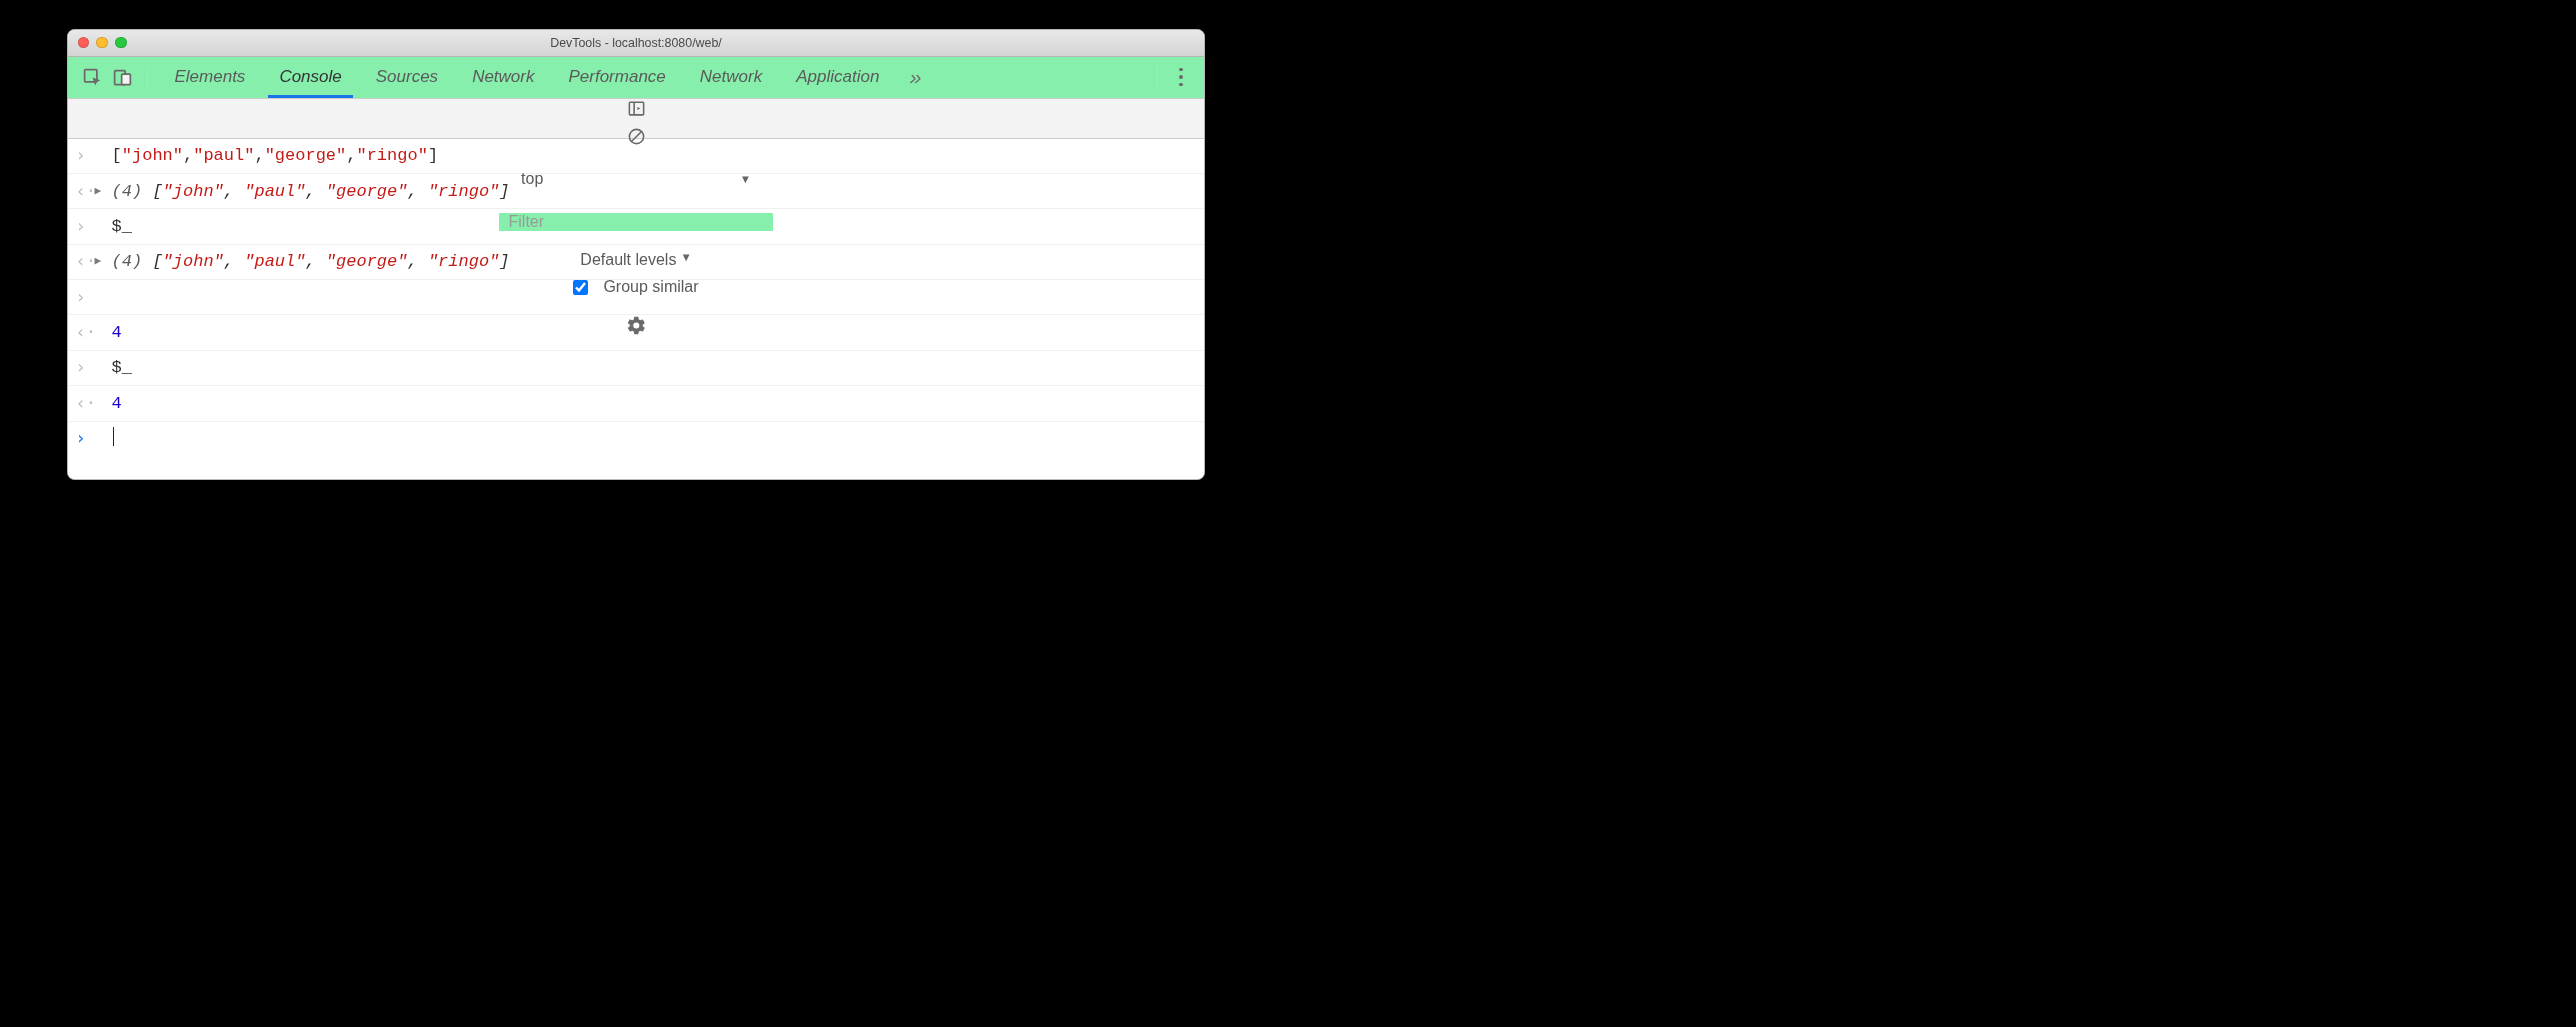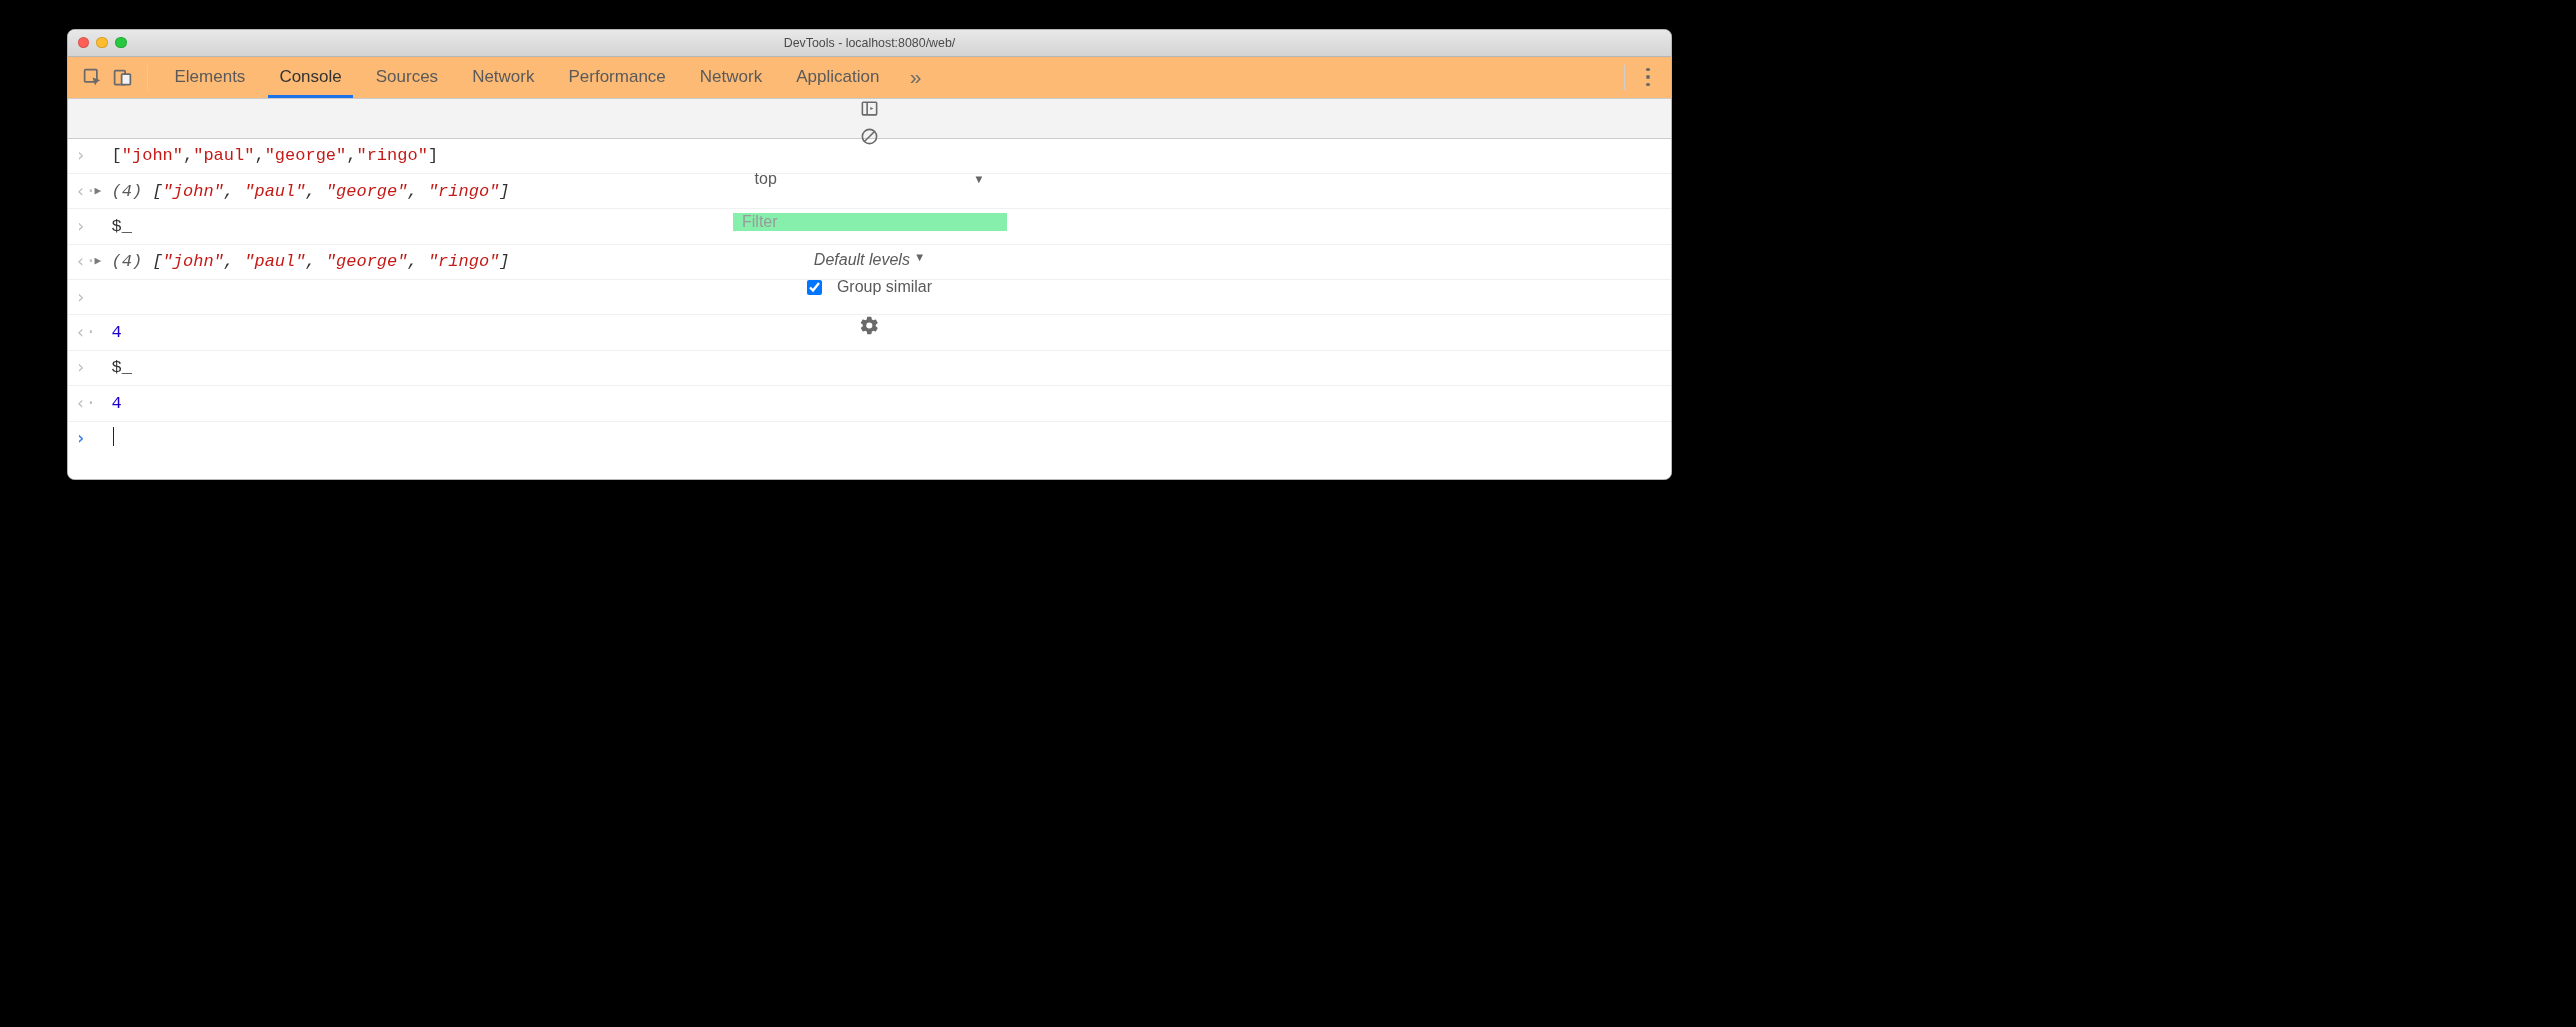--- a/index.html
+++ b/index.html
@@ -12,21 +12,21 @@
     justify-content: center;
   }
   .stage {
     width: 2576px;
     position: relative;
   }
   .window {
     position: absolute;
     left: 67px;
     top: 28.5px;
-    width: 1605px;
+    width: 1138px;
     background: #fff;
     border-radius: 7.6px;
     border: 1px solid #b8b8b8;
     box-shadow: 0 28.5px 57px rgba(0,0,0,0.6);
     overflow: hidden;
   }
 
   
   .titlebar {
     height: 27px;
@@ -53,26 +53,27 @@
     left: 0; right: 0;
     text-align: center;
     font-size: 12.4px;
     color: #4a4a4a;
     pointer-events: none;
   }
 
   
   .tabsbar {
     height: 42px;
-    background: #fdba74;
+    background: #86efac;
     border-bottom: 1px solid #ccc;
     display: flex;
     align-items: center;
     padding: 0 9.5px;
     gap: 0;
+    font-style: italic;
   }
   .tabsbar .icon-btn {
     width: 30px; height: 30px;
     display: flex; align-items: center; justify-content: center;
     color: #6f6f6f;
     cursor: pointer;
   }
   .vsep {
     width: 1px; height: 25px;
     background: #cfcfcf;
@@ -158,21 +159,20 @@
     height: 28.5px;
     width: 276px;
     padding: 0 9.5px;
     font-size: 16px;
     color: #333;
   }
   .filter-input::placeholder { color: #9a9a9a; }
   .levels {
     display: flex; align-items: flex-start; gap: 4px;
     cursor: pointer;
-    font-style: italic;
   }
   .levels .caret { font-size: 11.4px; color: #666; }
   .chk {
     display: flex; align-items: center; gap: 15px;
     cursor: pointer;
   }
   .chk input { width: 15px; height: 15px; }
   .console-toolbar .spacer { flex: 1; }
   .gear {
     cursor: pointer;

